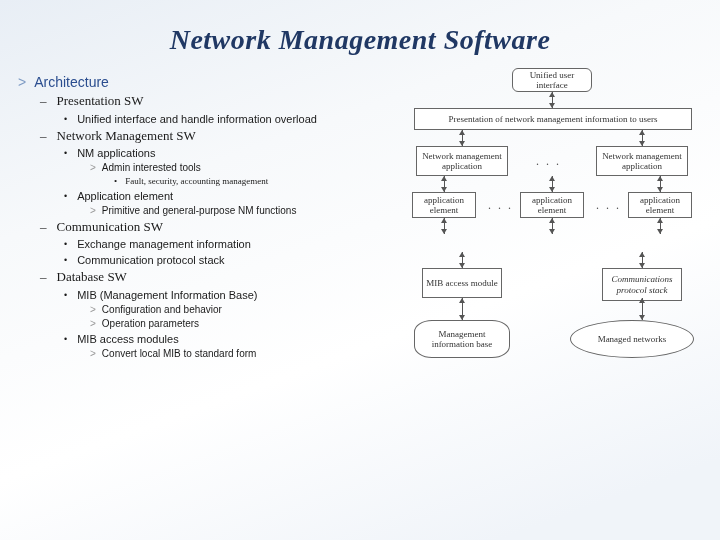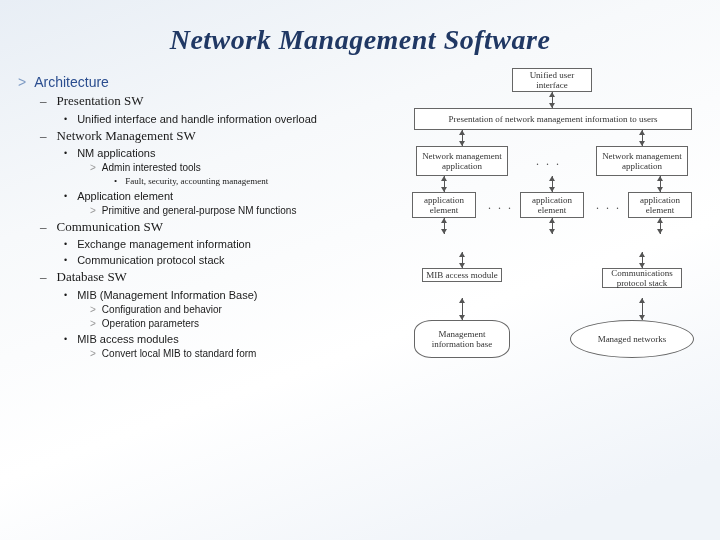--- a/index.html
+++ b/index.html
@@ -68,21 +68,21 @@
       <div class="lvl3">MIB (Management Information Base)</div>
       <div class="lvl4">Configuration and behavior</div>
       <div class="lvl4">Operation parameters</div>
       <div class="lvl3">MIB access modules</div>
       <div class="lvl4">Convert local MIB to standard form</div>
     </div>
 
     <div class="rightcol">
       <div class="diag">
 
-        <div class="box" style="left:116px; top:-6px; width:80px; height:24px;">Unified user interface</div>
+        <div class="box" style="left:116px; top:-6px; width:80px; height:24px;border-radius:6px;">Unified user interface</div>
         <div class="vline" style="left:156px; top:18px; height:16px;"></div>
         <div class="arrowUp" style="left:153px; top:18px;"></div>
         <div class="arrowDown" style="left:153px; top:29px;"></div>
 
         <div class="box wide" style="top:34px; height:22px;">Presentation of network management information to users</div>
 
         <div class="vline" style="left:66px; top:56px; height:16px;"></div>
         <div class="arrowUp" style="left:63px; top:56px;"></div>
         <div class="arrowDown" style="left:63px; top:67px;"></div>
         <div class="vline" style="left:246px; top:56px; height:16px;"></div>
@@ -120,22 +120,22 @@
         <div class="arrowDown" style="left:261px; top:155px;"></div>
 
 
         <div class="vline" style="left:66px; top:178px; height:16px;"></div>
         <div class="arrowUp" style="left:63px; top:178px;"></div>
         <div class="arrowDown" style="left:63px; top:189px;"></div>
         <div class="vline" style="left:246px; top:178px; height:16px;"></div>
         <div class="arrowUp" style="left:243px; top:178px;"></div>
         <div class="arrowDown" style="left:243px; top:189px;"></div>
 
-        <div class="box" style="left:26px; top:194px; width:80px; height:14px;">MIB access module</div>
-        <div class="box" style="left:206px; top:194px; width:80px; height:20px;">Communications protocol stack</div>
+        <div class="box" style="left:26px; top:194px; width:80px; height:30px;">MIB access module</div>
+        <div class="box" style="left:206px; top:194px; width:80px; height:33px;font-style:italic;">Communications protocol stack</div>
 
         <div class="vline" style="left:66px; top:224px; height:22px;"></div>
         <div class="arrowUp" style="left:63px; top:224px;"></div>
         <div class="arrowDown" style="left:63px; top:241px;"></div>
         <div class="vline" style="left:246px; top:224px; height:22px;"></div>
         <div class="arrowUp" style="left:243px; top:224px;"></div>
         <div class="arrowDown" style="left:243px; top:241px;"></div>
 
         <div class="box" style="left:18px; top:246px; width:96px; height:38px; border-radius:18px/12px;">Management information base</div>
         <div class="box" style="left:174px; top:246px; width:124px; height:38px; border-radius:62px/19px;">Managed networks</div>

